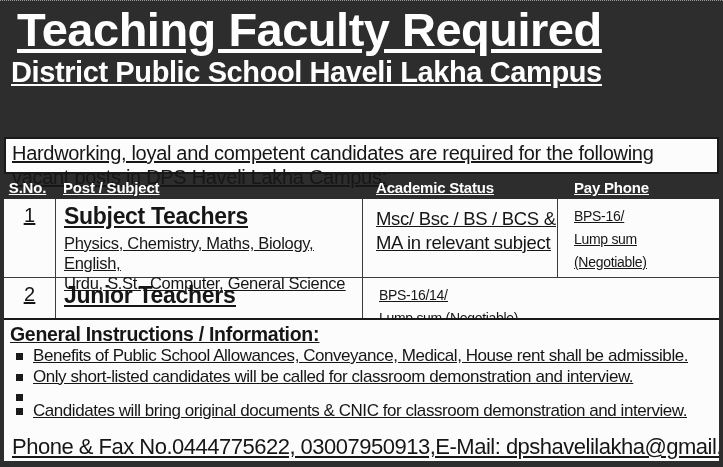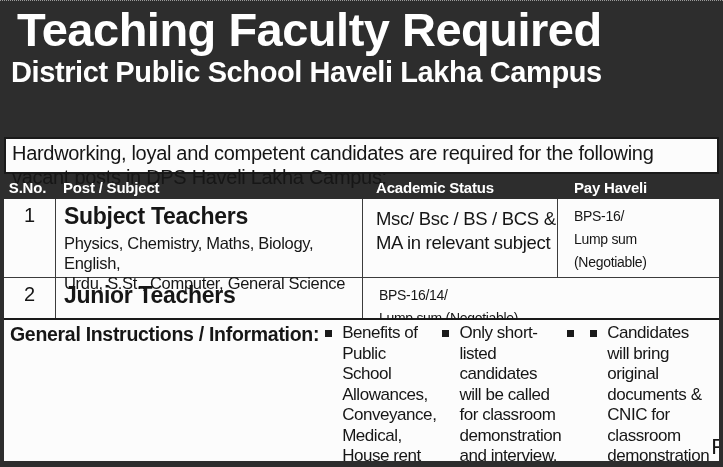--- a/index.html
+++ b/index.html
@@ -1,15 +1,15 @@
 <!DOCTYPE html>
 <html><head>
 <meta charset="utf-8">
 <style>
-  * { margin: 0; padding: 0; box-sizing: border-box; }
+  * { margin: 0; padding: 0; box-sizing: border-box; text-decoration: underline; }
   html, body { background: #888; }
   body { font-family: "Liberation Sans", sans-serif; }
 
   .ad {
     width: 723px;
     height: 467px;
     background: #2d2d2d;
     padding: 3px 4px 6px 4px;
     display: flex;
     flex-direction: column;
@@ -90,21 +90,21 @@
   .cell-acad { font-size: 18.5px; line-height: 24px; letter-spacing: -0.3px; padding-top: 8px; white-space: pre-line; }
   .cell-pay  { font-size: 14px; line-height: 23px; letter-spacing: -0.3px; padding-top: 6px; white-space: pre-line; }
 
   
   .lower {
     flex: 1;
     background: #fcfcfc;
     color: #161616;
     padding: 3px 6px 2px 6px;
     display: flex;
-    flex-direction: row;
+    flex-direction: column;
     overflow: hidden;
   }
   .instr-heading {
     font-size: 19.5px;
     font-weight: bold;
     letter-spacing: -0.3px;
     line-height: 22px;
     margin-bottom: 1px;
     white-space: nowrap;
   }
@@ -142,21 +142,21 @@
   </div>
 
   <div class="intro-box">
     <div class="intro-text">Hardworking, loyal and competent candidates are required for the following vacant posts in DPS Haveli Lakha Campus:</div>
   </div>
 
   <div class="thead">
     <div class="c-sno">S.No.</div>
     <div class="c-post">Post / Subject</div>
     <div class="c-acad">Academic Status</div>
-    <div class="c-pay">Pay Haveli</div>
+    <div class="c-pay">Pay Phone</div>
   </div>
 
   <div class="tbody">
 
     <div class="trow r1">
       <div class="c-sno cell-sno">1</div>
       <div class="c-post">
         <div class="post-title">Subject Teachers</div>
         <div class="post-subjects">Physics, Chemistry, Maths, Biology,  English,
 Urdu, S.St., Computer, General Science</div>

